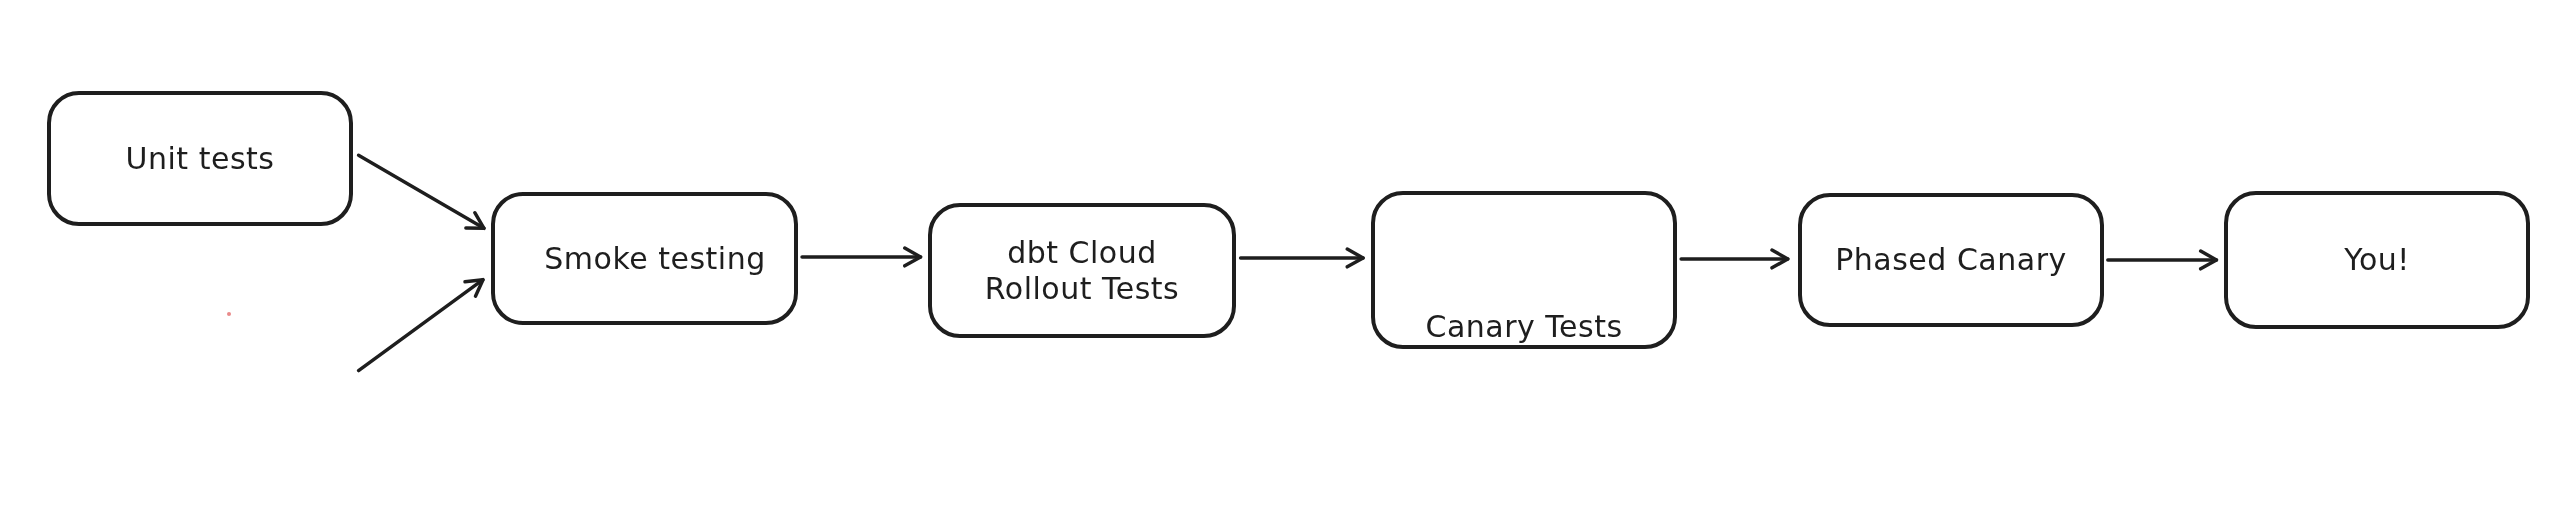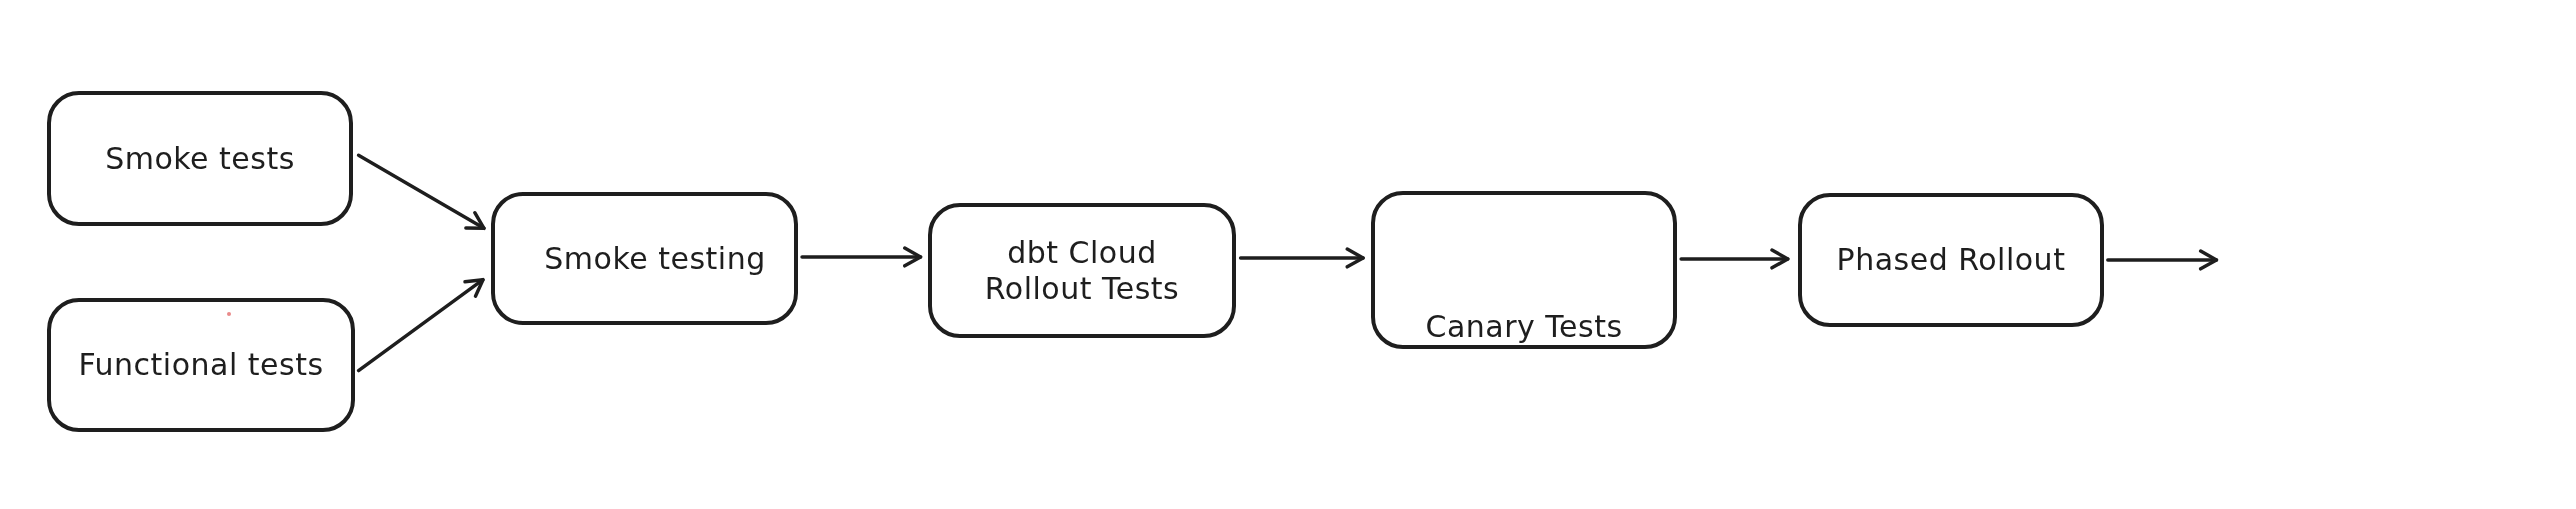--- a/index.html
+++ b/index.html
@@ -69,43 +69,43 @@
     </defs>
     <line x1="363" y1="157" x2="490" y2="231" stroke="#1e1e1e" stroke-width="3.5" stroke-linecap="round" marker-end="url(#ah)"></line>
     <line x1="363" y1="375" x2="489" y2="283" stroke="#1e1e1e" stroke-width="3.5" stroke-linecap="round" marker-end="url(#ah)"></line>
     <line x1="812" y1="260" x2="932" y2="260" stroke="#1e1e1e" stroke-width="3.5" stroke-linecap="round" marker-end="url(#ah)"></line>
     <line x1="1256" y1="261" x2="1380" y2="261" stroke="#1e1e1e" stroke-width="3.5" stroke-linecap="round" marker-end="url(#ah)"></line>
     <line x1="1702" y1="262" x2="1810" y2="262" stroke="#1e1e1e" stroke-width="3.5" stroke-linecap="round" marker-end="url(#ah)"></line>
     <line x1="2134" y1="263" x2="2244" y2="263" stroke="#1e1e1e" stroke-width="3.5" stroke-linecap="round" marker-end="url(#ah)"></line>
   </svg>
 
   <div class="node node-unit">
-    <span class="label">Smoke tests</span>
+    <span class="label">Unit tests</span>
   </div>
 
-  <div class="node node-functional">
-    <span class="label">Functional tests</span>
-  </div>
 
   <div class="node node-smoke">
     <span class="label">Smoke testing</span>
   </div>
 
   <div class="node node-dbt">
     <span class="label">
       <span>dbt Cloud</span><br>
       <span>Rollout Tests</span>
     </span>
   </div>
 
   <div class="node node-canary">
     <span class="label">Canary Tests</span>
   </div>
 
   <div class="node node-phased">
-    <span class="label">Phased Rollout</span>
+    <span class="label">Phased Canary</span>
   </div>
 
+  <div class="node node-you">
+    <span class="label">You!</span>
+  </div>
 
   <div class="stray-dot"></div>
 
 </div>
 
 
 </body></html>

